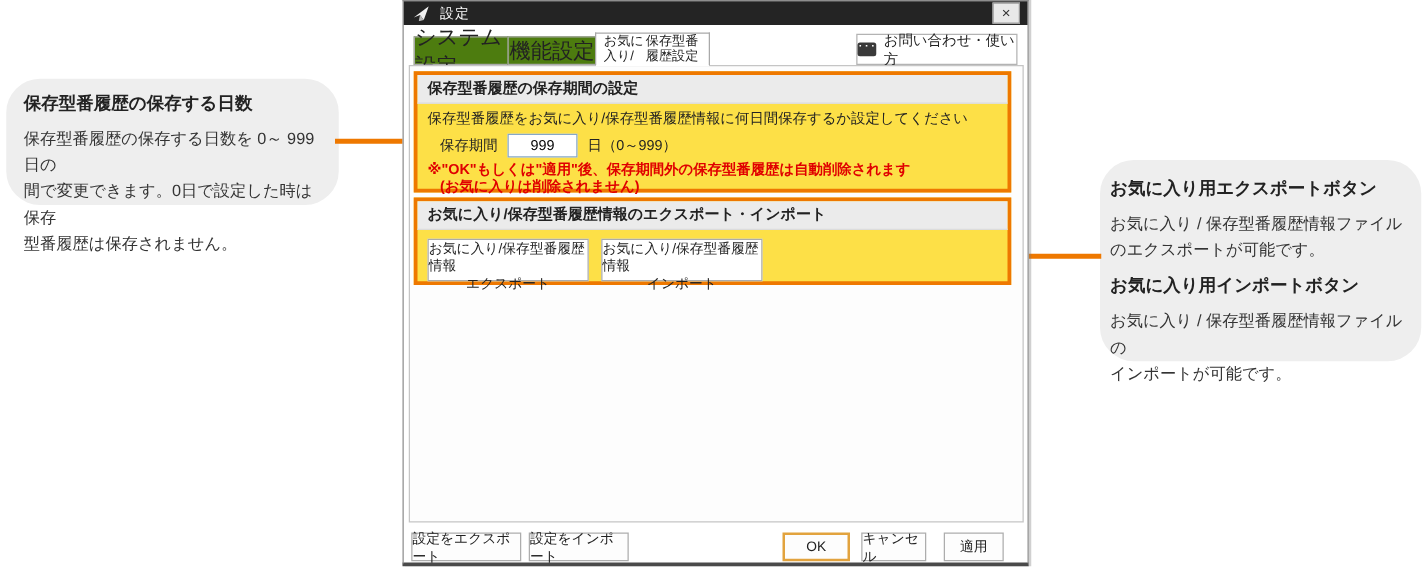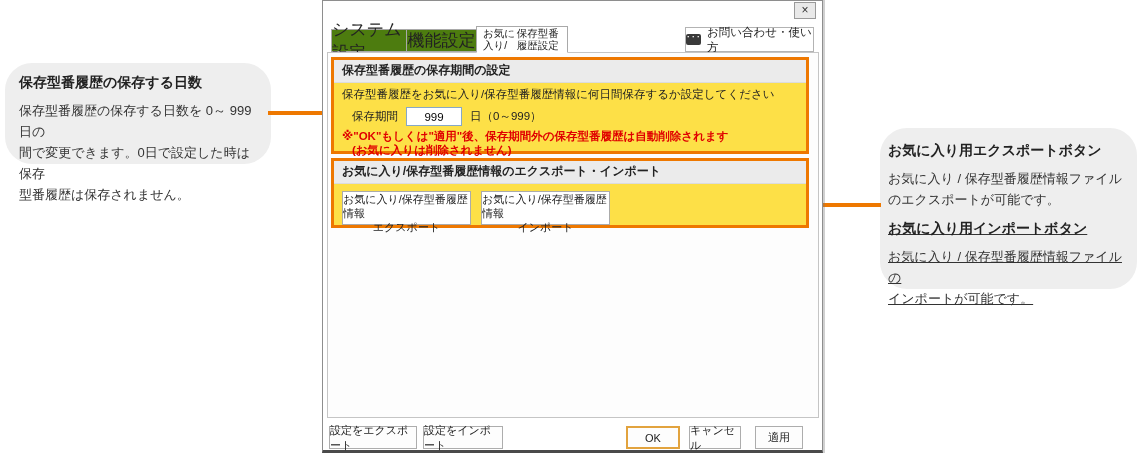--- a/index.html
+++ b/index.html
@@ -7,21 +7,21 @@
               font-family:"Liberation Sans","DejaVu Sans",sans-serif; }
   .abs { position:absolute; }
 
   
   .callout { background:#eeeeee; color:#333;border-radius:27px; }
   .callout h3 { font-size:14px; font-weight:bold; color:#222; margin-bottom:8px; }
   .callout p { font-size:13px; line-height:21px; white-space:pre-line; color:#333; }
   #left-callout  { left:5px;  top:63px;  width:266px; height:101px; padding:11px 14px; }
   #right-callout { left:880px; top:128px; width:257px; height:161px; padding:12px 8px; }
   #right-callout h3 { margin-top:2px; }
-  #right-callout .blk + .blk { margin-top:10px;text-decoration:underline; }
+  #right-callout .blk + .blk { margin-top:10px; }
 
   .connector { background:#ee7800; height:4px; }
   #left-connector  { left:268px; top:111px; width:64px; }
   #right-connector { left:806px; top:203px; width:75px; }
 
   
   #dialog { left:322px; top:0; width:501px; height:453px; background:#ffffff;
             border:1px solid #8e8e8e; border-bottom:3px solid #4a4a4a;
             box-shadow:2px 0 0 rgba(120,120,120,.35); }
 
@@ -103,20 +103,27 @@
   <div class="blk">
     <h3>お気に入り用インポートボタン</h3>
     <p>お気に入り / 保存型番履歴情報ファイルの
 インポートが可能です。</p>
   </div>
 </div>
 <div class="abs connector" id="right-connector"></div>
 
 <div class="abs" id="dialog">
 
+  <div class="abs" id="titlebar">
+    <svg width="13" height="12" viewBox="0 0 13 12">
+      <polygon points="0,9 12,0 8,11 5,7" fill="#f2f2f2"></polygon>
+      <polygon points="5,7 8,11 4,12" fill="#bbbbbb"></polygon>
+    </svg>
+    <span class="app-title">設定</span>
+  </div>
   <div class="abs" id="close-btn">×</div>
 
   <div class="tab" id="tab-system">システム設定</div>
   <div class="tab" id="tab-function">機能設定</div>
   <div class="tab" id="tab-favorite">
     <span>お気に入り/</span>
     <span>保存型番履歴設定</span>
   </div>
   <div class="abs" id="help-btn">
     <span class="bubble-icon">･･･</span>

